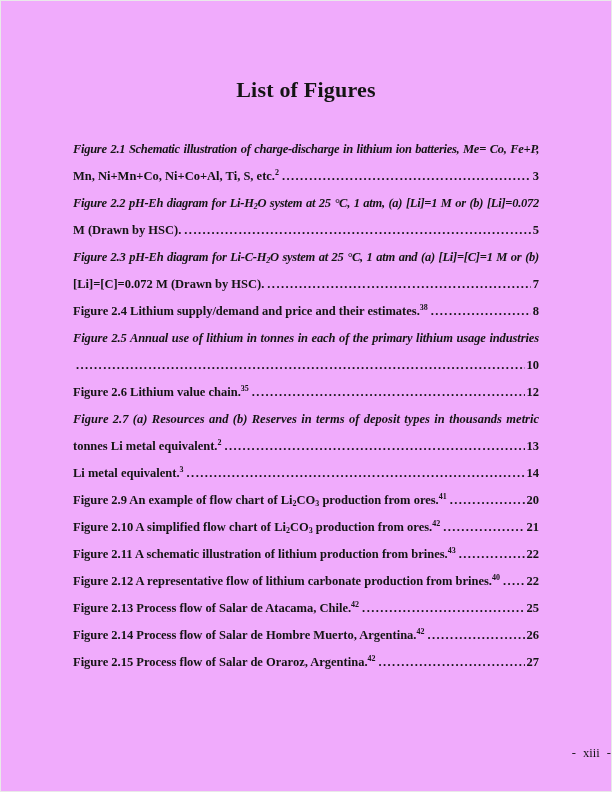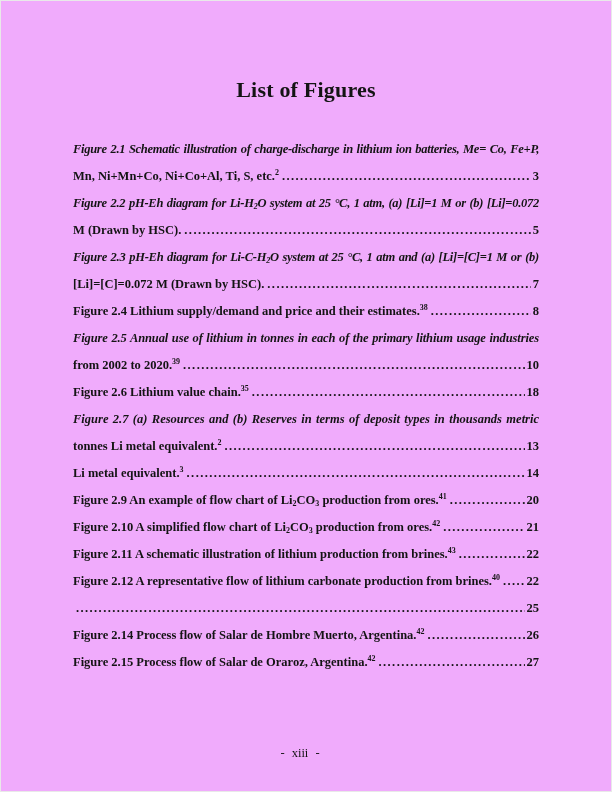--- a/index.html
+++ b/index.html
@@ -83,23 +83,23 @@
     font-size: 8px;
     font-weight: bold;
     line-height: 0;
     position: relative;
     top: 2px;
     vertical-align: baseline;
   }
   .footer {
     position: absolute;
     left: 0;
-    right: 12px;
+    right: 0;
     top: 745px;
-    text-align: center;
+    text-align: right;
     font-size: 12.5px;
     font-weight: normal;
     word-spacing: 4px;
   }
 </style>
 </head>
 <body>
 
 <div class="sheet">
   <div class="content">
@@ -123,28 +123,27 @@
           <span class="dots">................................................................................................................................................................................................................................................</span>
           <span class="pg">7</span>
         </div>
         <div class="line last">
           <span class="txt"><span>Figure 2.4 Lithium supply/demand and price and their estimates.</span><sup class="fn">38</sup></span>
           <span class="dots">................................................................................................................................................................................................................................................</span>
           <span class="pg">8</span>
         </div>
         <div class="line fill" style="letter-spacing: -0.111px;"><span class="txt"><span>Figure 2.5 Annual use of lithium in tonnes in each of the primary lithium usage industries</span></span></div>
         <div class="line last">
-          <span class="txt"><span>from 2002 to 2020.</span><sup class="fn">39</sup></span>
           <span class="dots">................................................................................................................................................................................................................................................</span>
           <span class="pg">10</span>
         </div>
         <div class="line last">
           <span class="txt"><span>Figure 2.6 Lithium value chain.</span><sup class="fn">35</sup></span>
           <span class="dots">................................................................................................................................................................................................................................................</span>
-          <span class="pg">18</span>
+          <span class="pg">12</span>
         </div>
         <div class="line fill"><span class="txt"><span>Figure 2.7 (a) Resources and (b) Reserves in terms of deposit types in thousands metric</span></span></div>
         <div class="line last">
           <span class="txt"><span>tonnes Li metal equivalent.</span><sup class="fn">2</sup></span>
           <span class="dots">................................................................................................................................................................................................................................................</span>
           <span class="pg">13</span>
         </div>
         <div class="line last">
           <span class="txt"><span>Li metal equivalent.</span><sup class="fn">3</sup></span>
           <span class="dots">................................................................................................................................................................................................................................................</span>
@@ -164,20 +163,21 @@
           <span class="txt"><span>Figure 2.11 A schematic illustration of lithium production from brines.</span><sup class="fn">43</sup></span>
           <span class="dots">................................................................................................................................................................................................................................................</span>
           <span class="pg">22</span>
         </div>
         <div class="line last">
           <span class="txt"><span>Figure 2.12 A representative flow of lithium carbonate production from brines.</span><sup class="fn">40</sup></span>
           <span class="dots">................................................................................................................................................................................................................................................</span>
           <span class="pg">22</span>
         </div>
         <div class="line last">
+          <span class="txt"><span>Figure 2.13 Process flow of Salar de Atacama, Chile.</span><sup class="fn">42</sup></span>
           <span class="dots">................................................................................................................................................................................................................................................</span>
           <span class="pg">25</span>
         </div>
         <div class="line last">
           <span class="txt"><span>Figure 2.14 Process flow of Salar de Hombre Muerto, Argentina.</span><sup class="fn">42</sup></span>
           <span class="dots">................................................................................................................................................................................................................................................</span>
           <span class="pg">26</span>
         </div>
         <div class="line last">
           <span class="txt"><span>Figure 2.15 Process flow of Salar de Oraroz, Argentina.</span><sup class="fn">42</sup></span>

